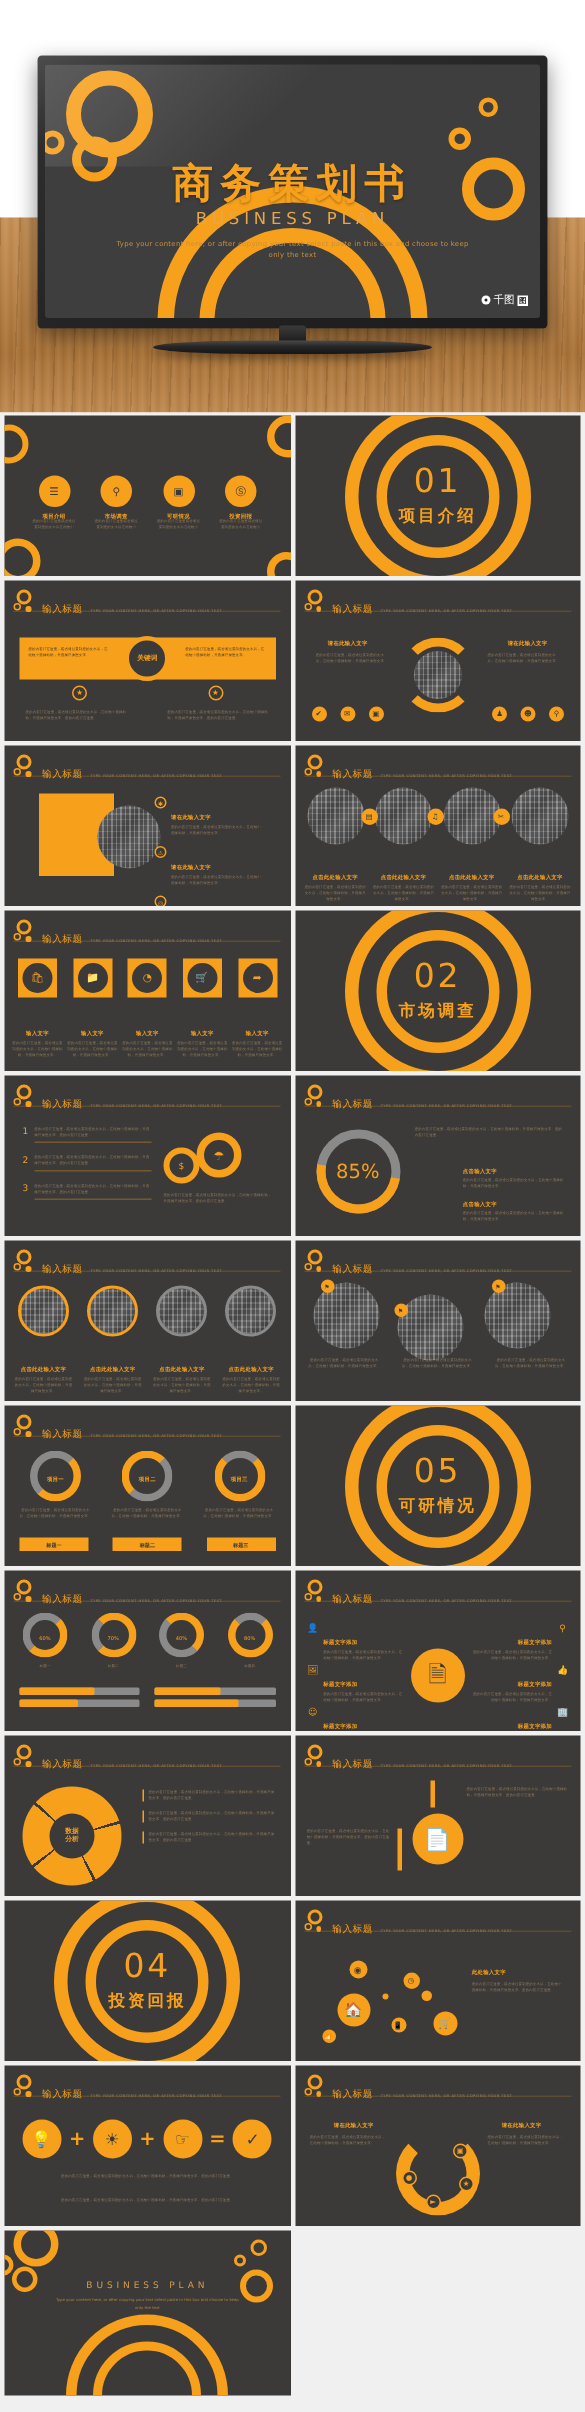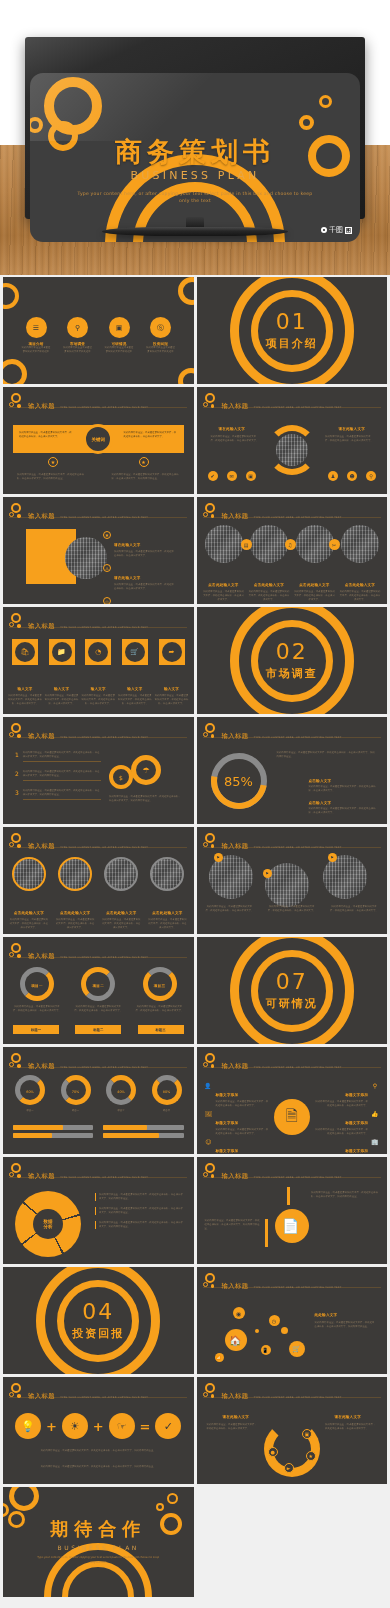--- a/index.html
+++ b/index.html
@@ -25,21 +25,21 @@
   .tv { position:absolute; left:25px; top:37px; width:340px; height:198px; }
   .tv-frame {
     position:absolute; left:0; top:0; width:340px; height:182px;
     background:linear-gradient(155deg,#4c4c4c 0%,#2d2d2d 18%,#232323 60%,#1b1b1b 100%);
     border-radius:3px;
     box-shadow:0 5px 14px rgba(0,0,0,.45);
     padding:6px 5px 7px 5px;
   }
   .screen {
     position:relative; width:100%; height:100%; overflow:hidden;
-    background:#3e3e3e; border-radius:13px;margin-top:30px;
+    background:#3e3e3e; border-radius:2px;
   }
   .tv-stand-neck{
     position:absolute; left:50%; margin-left:-9px; top:180px; width:18px; height:12px;
     background:linear-gradient(180deg,#3a3a3a,#1d1d1d); border-radius:2px;
   }
   .tv-stand-base{
     position:absolute; left:50%; margin-left:-93px; top:190px; width:186px; height:9px;
     background:linear-gradient(180deg,#4a4a4a 0%,#262626 45%,#151515 100%);
     border-radius:50%/70%;
     box-shadow:0 3px 7px rgba(0,0,0,.4);
@@ -605,21 +605,21 @@
         <span class="sq-icon" style="width:46px;height:9px;font-size:3.4px;color:#3C3A38;font-weight:700;">标题一</span>
         <span class="sq-icon" style="width:46px;height:9px;font-size:3.4px;color:#3C3A38;font-weight:700;">标题二</span>
         <span class="sq-icon" style="width:46px;height:9px;font-size:3.4px;color:#3C3A38;font-weight:700;">标题三</span>
       </div>
     </div>
 
     <div class="slide">
       <div style="position:absolute;left:50%;top:50%;transform:translate(-50%,-50%);width:124px;height:124px;border-radius:50%;border:9px solid #F7A01C;"></div>
       <div style="position:absolute;left:50%;top:50%;transform:translate(-50%,-50%);width:82px;height:82px;border-radius:50%;border:7px solid #F7A01C;"></div>
       <div class="sec-center">
-        <div class="sec-num">07</div>
+        <div class="sec-num">05</div>
         <div class="sec-ttl">可研情况</div>
       </div>
     </div>
   </div>
 
   <div class="row">
     <div class="slide">
       <div class="sh">
         <span class="sh-rings">
           <span class="ring" style="left:2px;top:0;width:10px;height:10px;border-width:2.2px;"></span>
@@ -877,20 +877,19 @@
       <span class="ring" style="left:-8px;top:16px;width:14px;height:14px;border-width:3px;"></span>
       <span class="ring" style="left:5px;top:24px;width:17px;height:17px;border-width:3px;"></span>
       <span class="ring" style="right:16px;top:6px;width:11px;height:11px;border-width:2.5px;"></span>
       <span class="ring" style="right:30px;top:16px;width:8px;height:8px;border-width:2px;"></span>
       <span class="ring" style="right:12px;top:26px;width:22px;height:22px;border-width:4px;"></span>
 
       <div style="position:absolute;left:50%;margin-left:-54px;bottom:-54px;width:108px;height:108px;border-radius:50%;border:7px solid #F7A01C;"></div>
       <div style="position:absolute;left:50%;margin-left:-36px;bottom:-36px;width:72px;height:72px;border-radius:50%;border:6px solid #F7A01C;"></div>
 
       <div style="position:absolute;left:0;right:0;top:30px;text-align:center;">
-        <div class="final-title">期待合作</div>
         <div class="final-sub">BUSINESS PLAN</div>
         <div class="final-desc" style="padding:0 32px;">Type your content here, or after copying your text select paste in this box and choose to keep only the text</div>
       </div>
     </div>
   </div>
 
 </div>
 
 </body></html>

